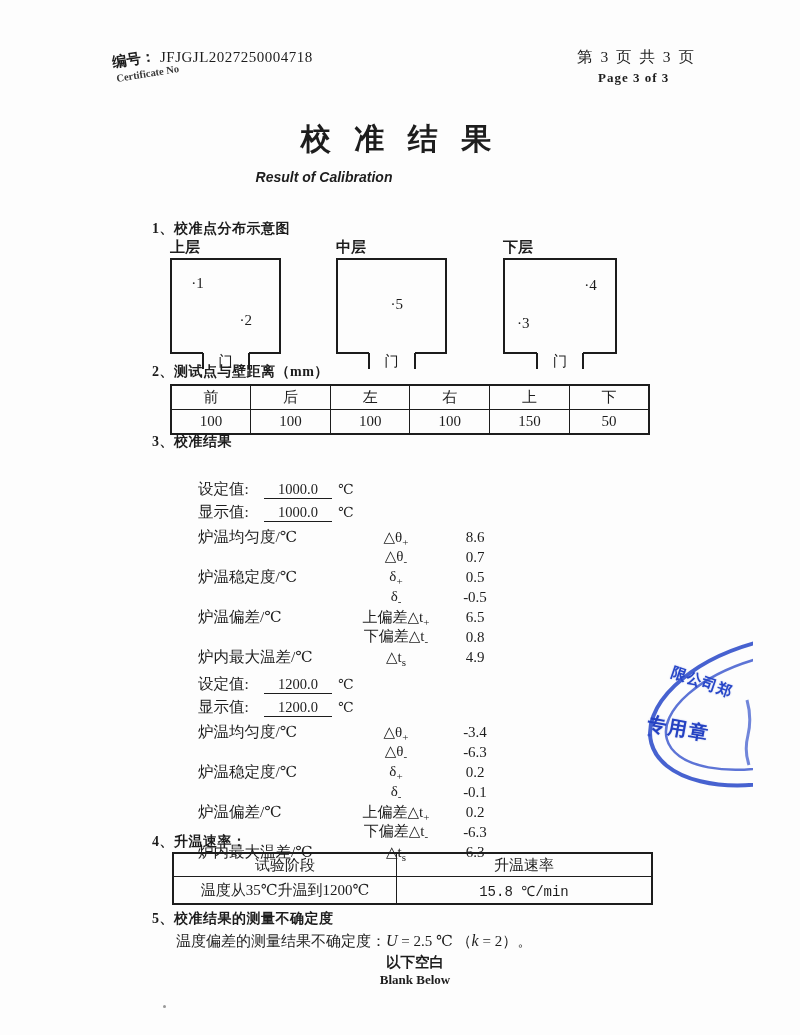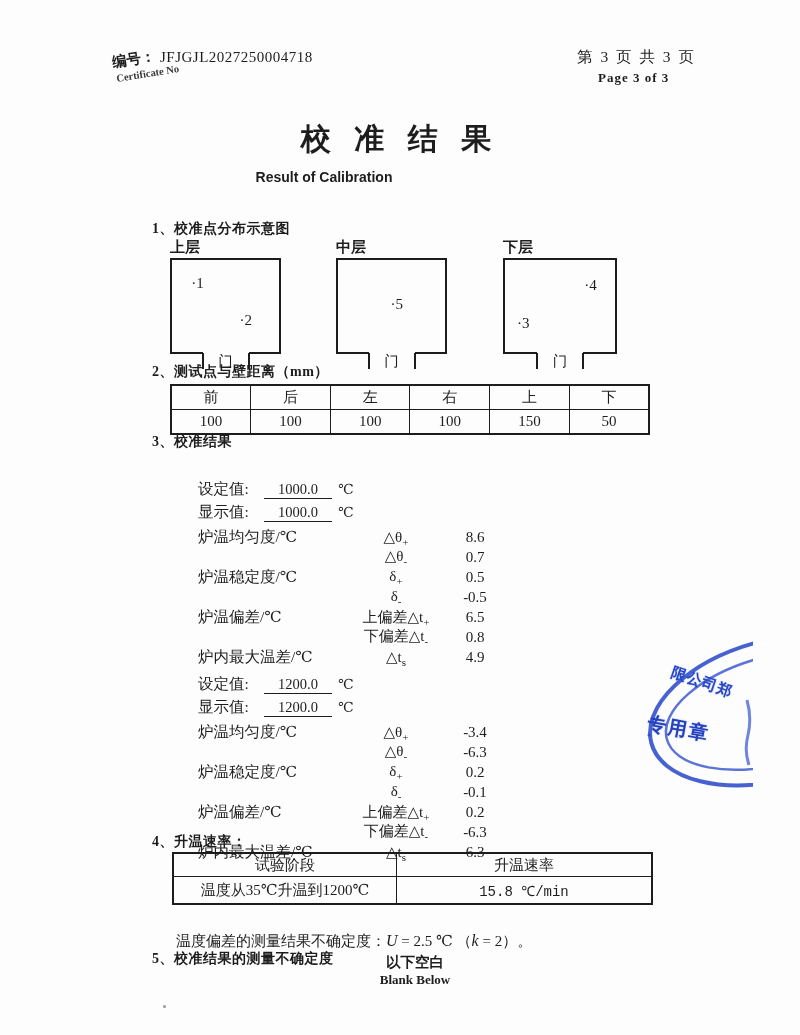--- a/index.html
+++ b/index.html
@@ -14,29 +14,29 @@
   
   .cert-label{left:112px;top:50px;font-size:14.5px;font-weight:700;transform:rotate(-9deg);}
   .cert-no{left:160px;top:49px;font-size:15px;letter-spacing:.5px;}
   .cert-en{left:116px;top:68px;font-size:10.5px;font-weight:600;color:#3a3a3a;transform:rotate(-9deg);}
   .page-cn{left:577px;top:47px;font-size:15.5px;letter-spacing:2px;}
   .page-en{left:598px;top:70px;font-size:13px;font-weight:700;letter-spacing:1px;}
 
   
   .title-cn{left:0;top:119px;width:800px;text-align:center;font-size:30px;font-weight:700;letter-spacing:8px;}
   .title-en{left:0;top:169px;width:648px;text-align:center;font-size:14px;font-weight:700;
-            font-family:"Liberation Sans","DejaVu Sans",sans-serif;}
+            font-family:"Liberation Sans","DejaVu Sans",sans-serif;font-style:italic;}
 
   
   .sec-h{font-size:14px;font-weight:700;letter-spacing:.5px;}
   .h1{left:152px;top:220px;}
   .h2{left:152px;top:363px;}
   .h3{left:152px;top:433px;}
   .h4{left:152px;top:833px;}
-  .h5{left:152px;top:910px;margin-top:40px;}
+  .h5{left:152px;top:910px;}
 
   
   .diag{position:absolute;top:238px;}
   .diag-label{text-align:left;font-size:15px;height:20px;font-weight:600;}
   .diag-box{position:relative;height:94px;border:2px solid #1c1c1c;border-bottom:none;}
   .pt{position:absolute;font-size:15px;}
   .door-seg{position:absolute;bottom:0;height:2px;background:#1c1c1c;}
   .seg-l{left:0;width:calc(50% - 23px);}
   .seg-r{right:0;width:calc(50% - 23px);}
   .door-tick{position:absolute;bottom:-15px;width:2px;height:16px;background:#1c1c1c;}

